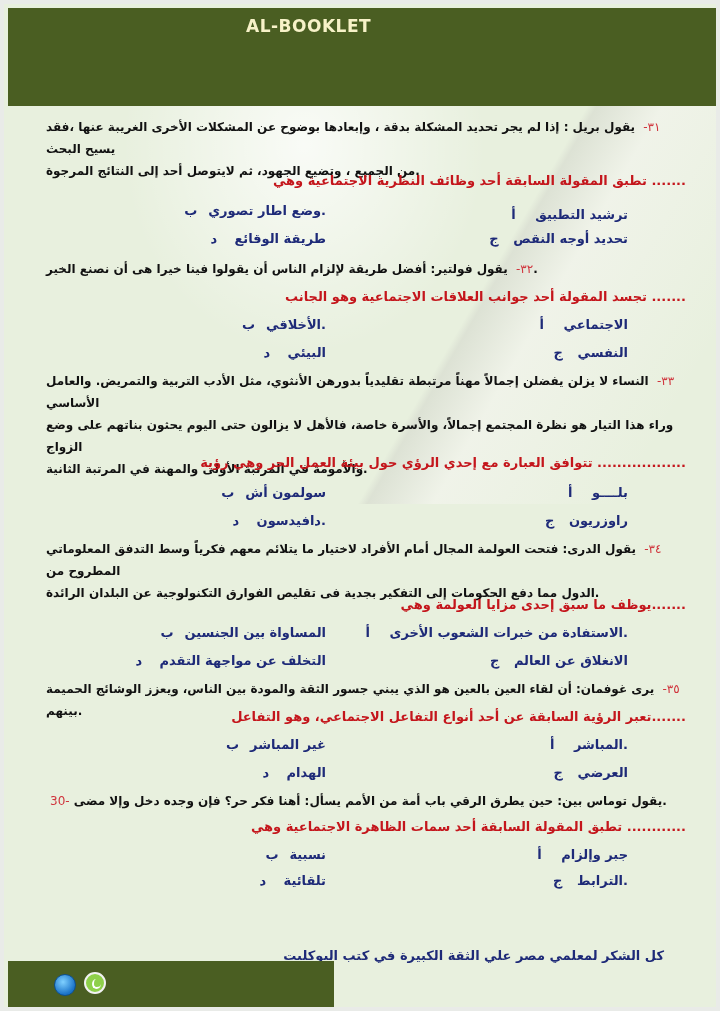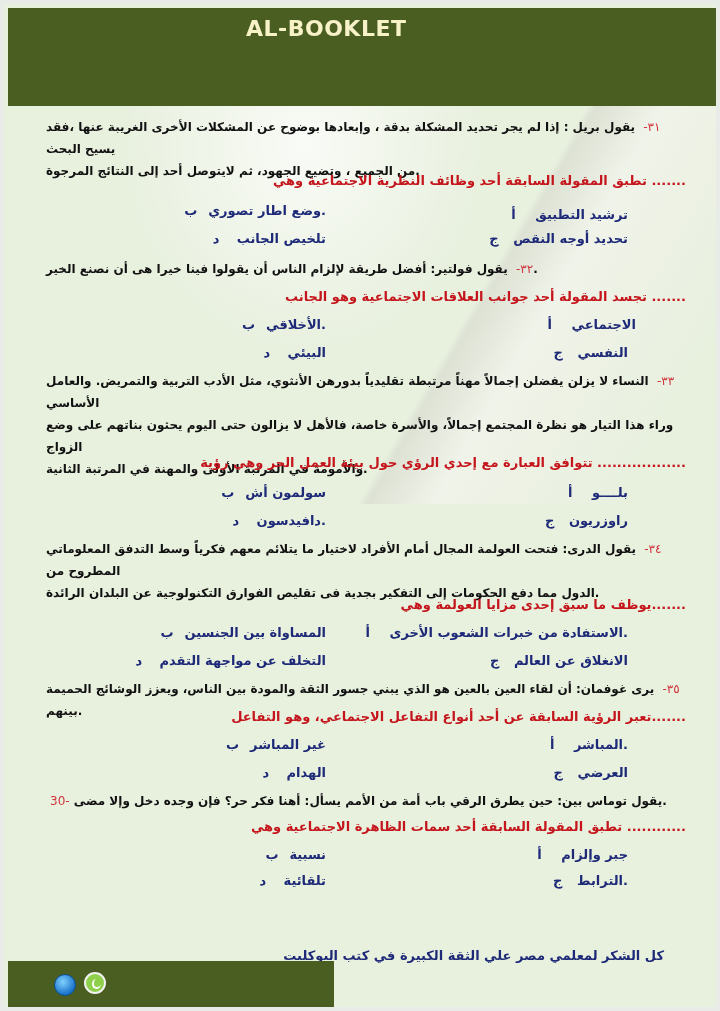--- a/index.html
+++ b/index.html
@@ -28,21 +28,21 @@
       position:absolute; left:20px; top:18px;
       font-family:"DejaVu Sans", sans-serif; font-weight:bold;
       font-size:58px; line-height:70px; direction:rtl;
       letter-spacing:1px;
     }
     .logo-ar .green { color:#9ccb25; }
     .logo-ar .orange { color:#f07d18; }
     .logo-en {
       position:absolute; left:238px; top:8px;
       font-family:"DejaVu Sans", sans-serif; font-weight:bold;
-      font-size:22px; color:#f7f2c8; letter-spacing:0.5px;
+      font-size:17px; color:#f7f2c8; letter-spacing:0.5px;
     }
     .subject {
       position:absolute; right:28px; top:28px;
       color:#ffffff; font-size:28px; font-weight:bold; font-style:italic;
       direction:rtl; font-family:"DejaVu Serif", serif;
     }
     .q-text {
       position:absolute; right:30px; width:640px;
       font-size:12px; font-weight:bold; color:#111;
       line-height:22px;
@@ -97,30 +97,30 @@
   <div>
     <div class="q-text" style="top:112px;">
       <span class="q-num">٣١-</span>
       <span>يقول بريل : إذا لم يجر تحديد المشكلة بدقة ، وإبعادها بوضوح عن المشكلات الأخرى الغريبة عنها ،فقد يسيح البحث</span><br>
       <span>من الجميع ، وتضيع الجهود، ثم لايتوصل أحد إلى النتائج المرجوة.</span>
     </div>
     <div class="q-stem" style="top:166px;text-align:right;">تطبق المقولة السابقة أحد وظائف النظرية الاجتماعية وهي .......</div>
     <div class="opt" style="top:200px; right:88px;"><span class="letter">أ</span><span>ترشيد التطبيق</span></div>
     <div class="opt" style="top:196px; right:390px;"><span class="letter">ب</span><span>وضع اطار تصوري.</span></div>
     <div class="opt" style="top:224px; right:88px;"><span class="letter">ج</span><span>تحديد أوجه النقص</span></div>
-    <div class="opt" style="top:224px; right:390px;"><span class="letter">د</span><span>تلخيص الجانب</span></div>
+    <div class="opt" style="top:224px; right:390px;"><span class="letter">د</span><span>طريقة الوقائع</span></div>
   </div>
 
   <div>
     <div class="q-text" style="top:254px;">
       <span class="q-num">٣٢-</span>
       <span>يقول فولتير: أفضل طريقة لإلزام الناس أن يقولوا فينا خيرا هى أن نصنع الخير.</span>
     </div>
     <div class="q-stem" style="top:282px;">تجسد المقولة أحد جوانب العلاقات الاجتماعية وهو الجانب .......</div>
-    <div class="opt" style="top:310px; right:80px;margin-left:33px;"><span class="letter">أ</span><span>الاجتماعي</span></div>
+    <div class="opt" style="top:310px; right:88px;margin-left:33px;"><span class="letter">أ</span><span>الاجتماعي</span></div>
     <div class="opt" style="top:310px; right:390px;"><span class="letter">ب</span><span>الأخلاقي.</span></div>
     <div class="opt" style="top:338px; right:88px;"><span class="letter">ج</span><span>النفسي</span></div>
     <div class="opt" style="top:338px; right:390px;"><span class="letter">د</span><span>البيئي</span></div>
   </div>
 
   <div>
     <div class="q-text" style="top:366px;">
       <span class="q-num">٣٣-</span>
       <span>النساء لا يزلن يفضلن إجمالاً مهناً مرتبطة تقليدياً بدورهن الأنثوي، مثل الأدب التربية والتمريض. والعامل الأساسي</span><br>
       <span>وراء هذا التيار هو نظرة المجتمع إجمالاً، والأسرة خاصة، فالأهل لا يزالون حتى اليوم يحثون بناتهم على وضع الزواج</span><br>

